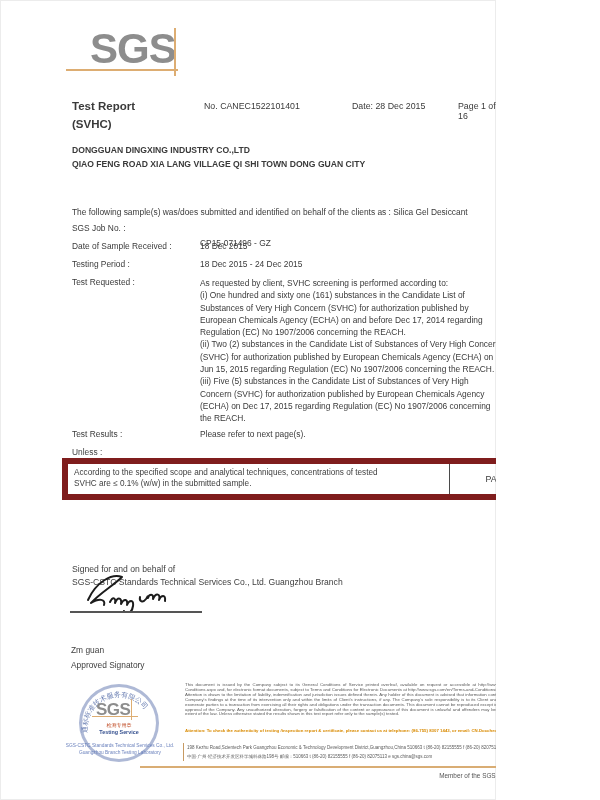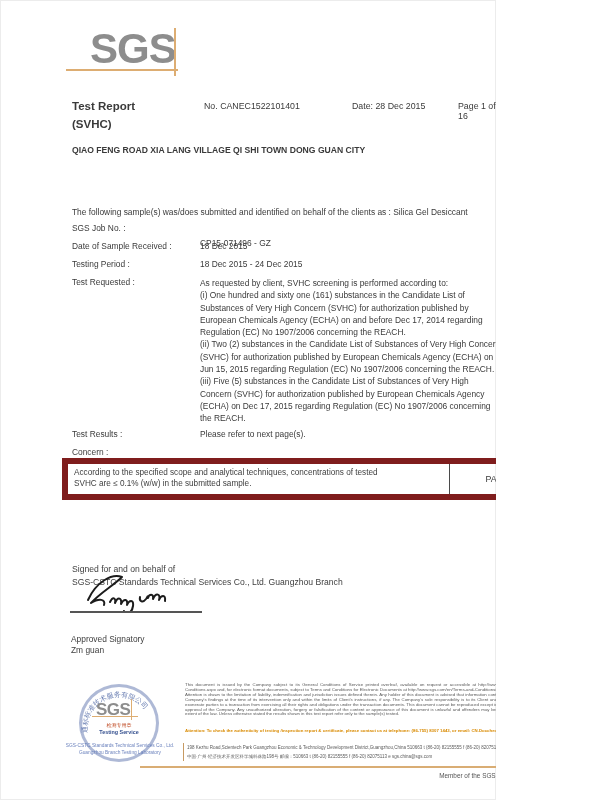--- a/index.html
+++ b/index.html
@@ -26,21 +26,21 @@
   
   .summary-label{left:72px;top:447px;font-size:8.4px;}
   .summary-box{left:62px;top:458px;width:476px;height:30px;border:6px solid #7f1d1d;display:flex;}
   .summary-cell{flex:1;padding:3px 6px;font-size:8.2px;line-height:11px;white-space:pre-line;border-right:1px solid #4a4a4a;}
   .verdict-cell{width:94px;display:flex;align-items:center;justify-content:center;font-size:8.8px;color:#3a3a3a;}
   
   .signing-intro{left:72px;top:528px;font-size:8.6px;line-height:1.55;white-space:pre-line;margin-top:35px;}
   .sig-svg{left:80px;top:570px;}
   .sig-line{left:70px;top:611px;width:132px;height:2px;background:#555;}
   .sig-name{left:71px;top:617px;font-size:8.4px;margin-top:28px;}
-  .sig-role{left:71px;top:634px;font-size:8.4px;}
+  .sig-role{left:71px;top:660px;font-size:8.4px;}
   
   .stamp{left:79px;top:684px;width:80px;height:78px;border:3px solid rgba(108,128,180,0.55);border-radius:50%;box-sizing:border-box;}
   .stamp-arc{left:77px;top:682px;}
   .stamp-sgs{left:96px;top:700px;font-size:17px;font-weight:bold;color:#8d8d8d;letter-spacing:-0.5px;}
   .stamp-hline{left:92px;top:716px;width:46px;height:1px;background:#ddad72;}
   .stamp-vline{left:131px;top:699px;width:1px;height:21px;background:#ddad72;}
   .stamp-red{left:79px;top:722px;width:80px;text-align:center;font-size:5px;color:#c2502a;}
   .stamp-ts{left:79px;top:729px;width:80px;text-align:center;font-size:5.4px;font-weight:bold;color:#35508f;}
   .stamp-co{left:50px;top:743px;width:140px;text-align:center;font-size:4.8px;line-height:6.5px;color:#6b82bd;white-space:pre-line;}
   .legal{left:185px;top:683px;width:360px;font-size:4.35px;line-height:4.9px;color:#5a5a5a;text-align:justify;}
@@ -58,20 +58,21 @@
   <div class="abs sgs-logo-text">SGS</div>
   <div class="abs logo-hline"></div>
   <div class="abs logo-vline"></div>
 
   <div class="abs title"><span>Test Report</span><br><span>(SVHC)</span></div>
   <div class="abs meta no">No. CANEC1522101401</div>
   <div class="abs meta date">Date: 28 Dec 2015</div>
   <div class="abs meta pg">Page 1 of 16</div>
 
   <div class="abs client">
+    <div>DONGGUAN DINGXING INDUSTRY CO.,LTD</div>
     <div>QIAO FENG ROAD XIA LANG VILLAGE QI SHI TOWN DONG GUAN CITY</div>
   </div>
 
   <div class="abs sample-line">The following sample(s) was/does submitted and identified on behalf of the clients as : Silica Gel Desiccant</div>
 
   <div class="abs flabel" style="top:223px">SGS Job No. :</div>
   <div class="abs fvalue" style="top:238px">CP15-071496 - GZ</div>
 
   <div class="abs flabel" style="top:241px">Date of Sample Received :</div>
   <div class="abs fvalue" style="top:241px">18 Dec 2015</div>
@@ -89,21 +90,21 @@
 (SVHC) for authorization published by European Chemicals Agency (ECHA) on
 Jun 15, 2015 regarding Regulation (EC) No 1907/2006 concerning the REACH.
 (iii) Five (5) substances in the Candidate List of Substances of Very High
 Concern (SVHC) for authorization published by European Chemicals Agency
 (ECHA) on Dec 17, 2015 regarding Regulation (EC) No 1907/2006 concerning
 the REACH.</div>
 
   <div class="abs flabel" style="top:429px">Test Results :</div>
   <div class="abs fvalue" style="top:429px">Please refer to next page(s).</div>
 
-  <div class="abs summary-label">Concern :</div>
+  <div class="abs summary-label">Unless :</div>
   <div class="abs summary-box">
     <div class="summary-cell">According to the specified scope and analytical techniques, concentrations of tested
 SVHC are ≤ 0.1% (w/w) in the submitted sample.</div>
     <div class="verdict-cell">PASS</div>
   </div>
 
   <div class="abs signing-intro">Signed for and on behalf of
 SGS-CSTC Standards Technical Services Co., Ltd. Guangzhou Branch</div>
 
   <svg class="abs sig-svg" width="115" height="42" viewBox="0 0 115 42">

